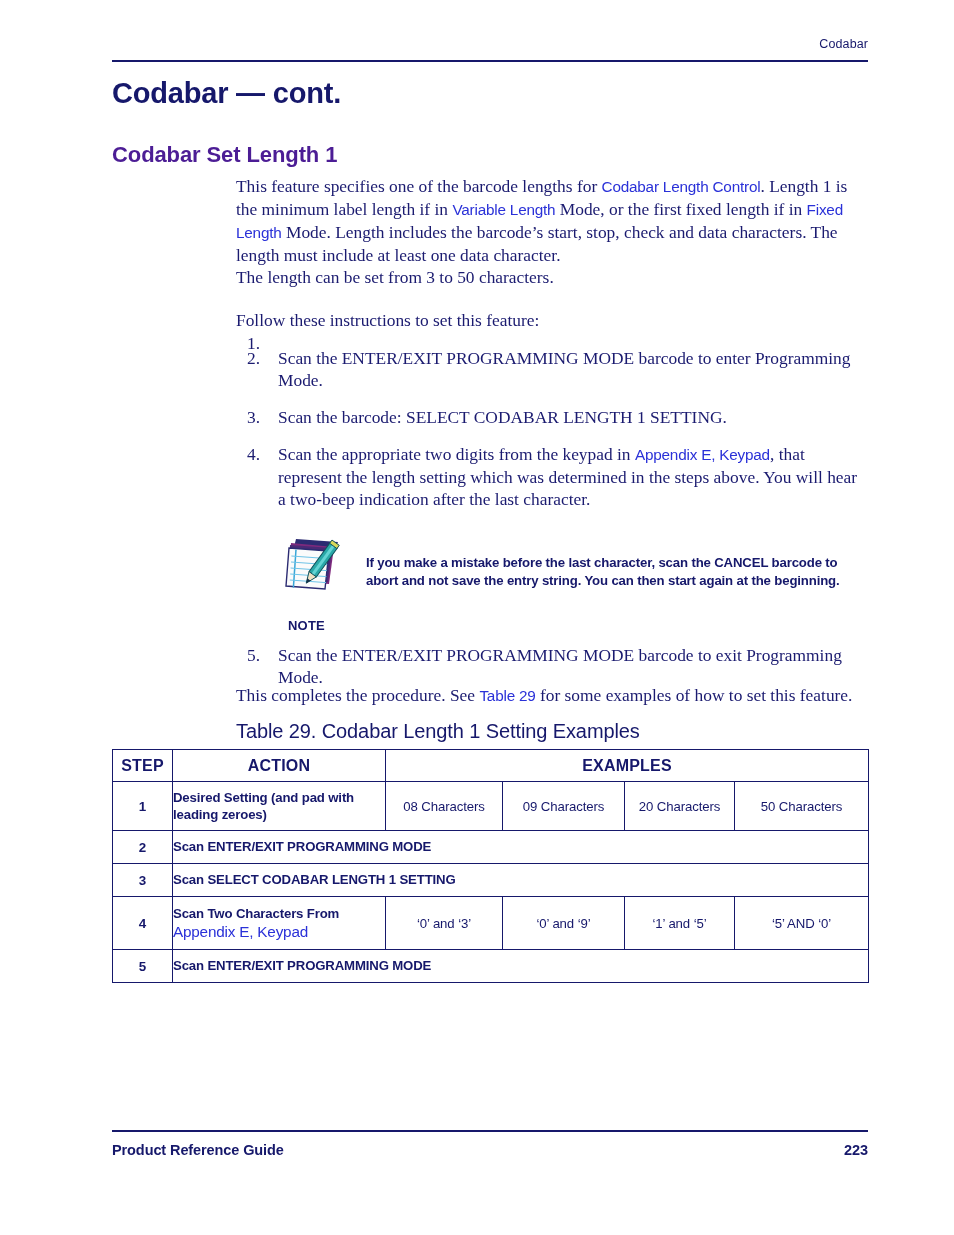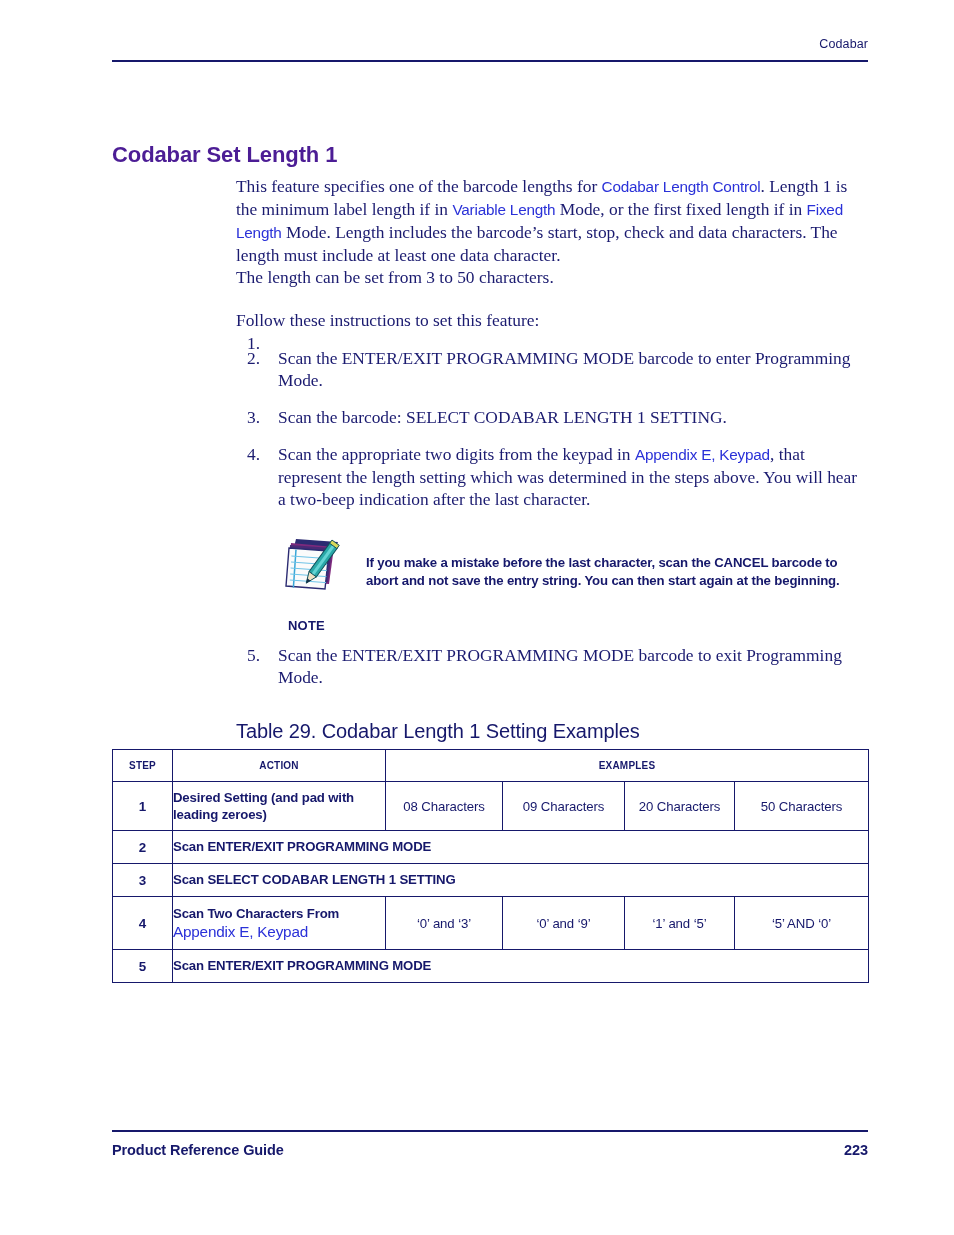--- a/index.html
+++ b/index.html
@@ -195,21 +195,21 @@
     table-layout: fixed;
     font-family: "Liberation Sans", sans-serif;
   }
   table.examples td, table.examples th {
     border: 1.4px solid #16186b;
     color: #16186b;
     padding: 0;
     vertical-align: middle;
   }
   th.hdr {
-    font-size: 10px;
+    font-size: 16px;
     font-weight: bold;
     text-align: center;
     height: 32px;
     letter-spacing: .2px;
   }
   td.step {
     text-align: center;
     font-size: 13.4px;
     font-weight: bold;
   }
@@ -270,20 +270,21 @@
 </head>
 <body>
 
 <div class="page">
 
   <div class="header-zone">
     <div class="header-text">Codabar</div>
     <div class="rule"></div>
   </div>
 
+  <div class="chapter-title">Codabar — cont.</div>
 
   <div class="section-heading">Codabar Set Length 1</div>
 
   <div class="body-col">
     <p class="para tight"><span>This feature specifies one of the barcode lengths for </span><a class="link" href="#">Codabar Length Control</a><span>. Length 1 is the minimum label length if in </span><a class="link" href="#">Variable Length</a><span> Mode, or the first fixed length if in </span><a class="link" href="#">Fixed Length</a><span> Mode. Length includes the barcode’s start, stop, check and data characters. The length must include at least one data character.</span></p>
     <p class="para tight">The length can be set from 3 to 50 characters.</p>
     <div class="spacer-sm"></div>
     <p class="para tight">Follow these instructions to set this feature:</p>
   </div>
 
@@ -343,20 +344,21 @@
     <div class="note-label">NOTE</div>
   </div>
 
   <div class="olist" style="top:638px;">
     <div class="oitem">
       <span class="num">5.</span>
       <span>Scan the ENTER/EXIT PROGRAMMING MODE barcode to exit Programming Mode.</span>
     </div>
   </div>
 
+  <div class="closing"><span>This completes the procedure. See </span><a class="link" href="#">Table 29</a><span> for some examples of how to set this feature.</span></div>
 
   <div class="table-caption">Table 29. Codabar Length 1 Setting Examples</div>
 
   <div class="tbl-wrap">
     <table class="examples">
       <colgroup>
         <col class="col-step">
           <col class="col-act">
         <col class="col-e1">
           <col class="col-e2">

